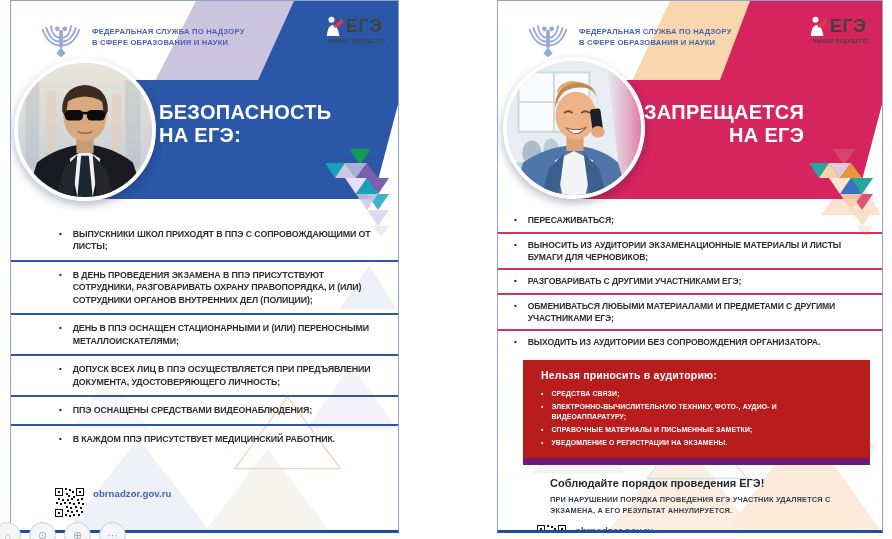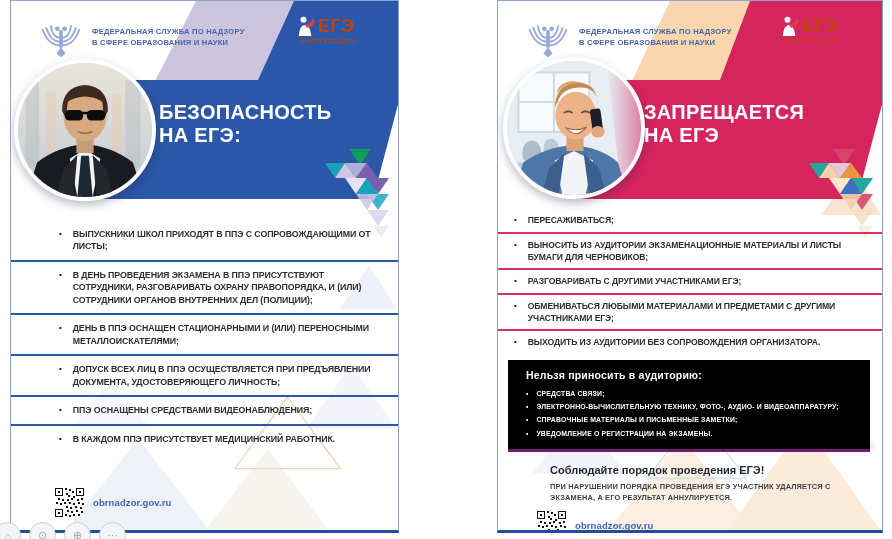--- a/index.html
+++ b/index.html
@@ -25,24 +25,24 @@
 
   
   .banner { position:absolute; top:0; left:0; width:100%; height:200px; z-index:2; }
   .left  .banner { background:#2b57a8;
     clip-path:polygon(283px 0,389px 0,389px 96px,362px 198px,80px 198px,70px 189px,70px 88px,80px 79px,247px 79px); }
   .right .banner { background:#d6245f;
     clip-path:polygon(252px 0,386px 0,386px 96px,359px 198px,77px 198px,67px 189px,67px 88px,77px 79px,222px 79px); }
   .poster-title { position:absolute; top:100px; z-index:5; color:#fff; font-weight:800;
                   font-size:20px; line-height:1.13; letter-spacing:.3px; }
   .left  .poster-title { left:148px; }
-  .right .poster-title { left:146px; }
-
-  
-  .ege-logo { position:absolute; top:15px; right:36px; z-index:6; color:#c2410c; width:66px; }
+  .right .poster-title { left:146px;text-align:right; }
+
+  
+  .ege-logo { position:absolute; top:15px; right:8px; z-index:6; color:#404040; width:66px; }
   .ege-row { display:flex; align-items:center; gap:3px; }
   .ege-row svg { width:19px; height:21px; }
   .ege-word { font-size:18px; font-weight:800; letter-spacing:.5px; }
   .ege-tagline { font-size:4.8px; font-weight:700; letter-spacing:.55px; margin-top:2px; text-align:center; }
 
   
   .photo-circle { position:absolute; width:142px; height:142px; border-radius:50%;
                   border:4px solid #fff; overflow:hidden; z-index:4;
                   box-shadow:0 4px 10px rgba(20,30,60,.30); background:#dde3e8; }
   .left  .photo-circle { left:3px; top:58px; }
@@ -61,34 +61,34 @@
   .right .content { top:208px; }
   .item { display:flex; gap:11px; font-weight:700; color:#2d2d2d; letter-spacing:-.1px; }
   .left  .item { padding:7px 26px 7px 48px; font-size:8.8px; line-height:1.42; }
   .right .item { padding:5px 26px 5px 16px; font-size:8.6px; line-height:1.42; }
   .dot { color:#1c1c1c; font-size:8px; line-height:1.6; }
   .sep { height:2px; width:100%; }
   .left  .sep { background:#2b57a8; }
   .right .sep { background:#d6315f; }
 
   
-  .warn-box { margin:6px 12px 8px 10px; background:#000000; border-bottom:3px solid #701a75;
+  .warn-box { margin:6px 12px 8px 25px; background:#b91c1c; border-bottom:7px solid #701a75;
               padding:9px 18px 8px 18px; color:#fff; }
   .warn-title { font-size:10.5px; font-weight:700; margin-bottom:6px; letter-spacing:.2px; }
   .warn-item { display:flex; gap:8px; font-size:6.9px; font-weight:700; line-height:1.45;
                letter-spacing:.15px; padding:1.5px 0; }
   .warn-item .dot { color:#fff; font-size:6.5px; }
 
   
   .order-note { padding:4px 24px 0 52px; }
   .order-title { font-size:11px; font-weight:800; color:#1f2534; margin-bottom:5px; }
   .order-text { font-size:7.4px; font-weight:700; color:#3a3f4a; line-height:1.5; letter-spacing:.15px; }
 
   
-  .qr-row { display:flex; align-items:center; gap:9px; }
+  .qr-row { display:flex; align-items:flex-start; gap:9px; }
   .left  .qr-row { position:absolute; top:487px; left:44px; z-index:4; }
   .right .qr-row { margin:8px 0 0 39px; }
   .qr-row svg { width:29px; height:29px; }
   .site-link { font-size:9.5px; font-weight:700; color:#3e64b5; letter-spacing:.1px; }
 
   
   .corner-tools { position:absolute; left:-6px; top:522px; display:flex; gap:8px; z-index:20; }
   .tool-btn { width:27px; height:27px; border-radius:50%; border:1.5px solid #c9cdd5; background:#f4f5f7;
               color:#a0a6b1; display:flex; align-items:center; justify-content:center; font-size:11px; }
 </style>

